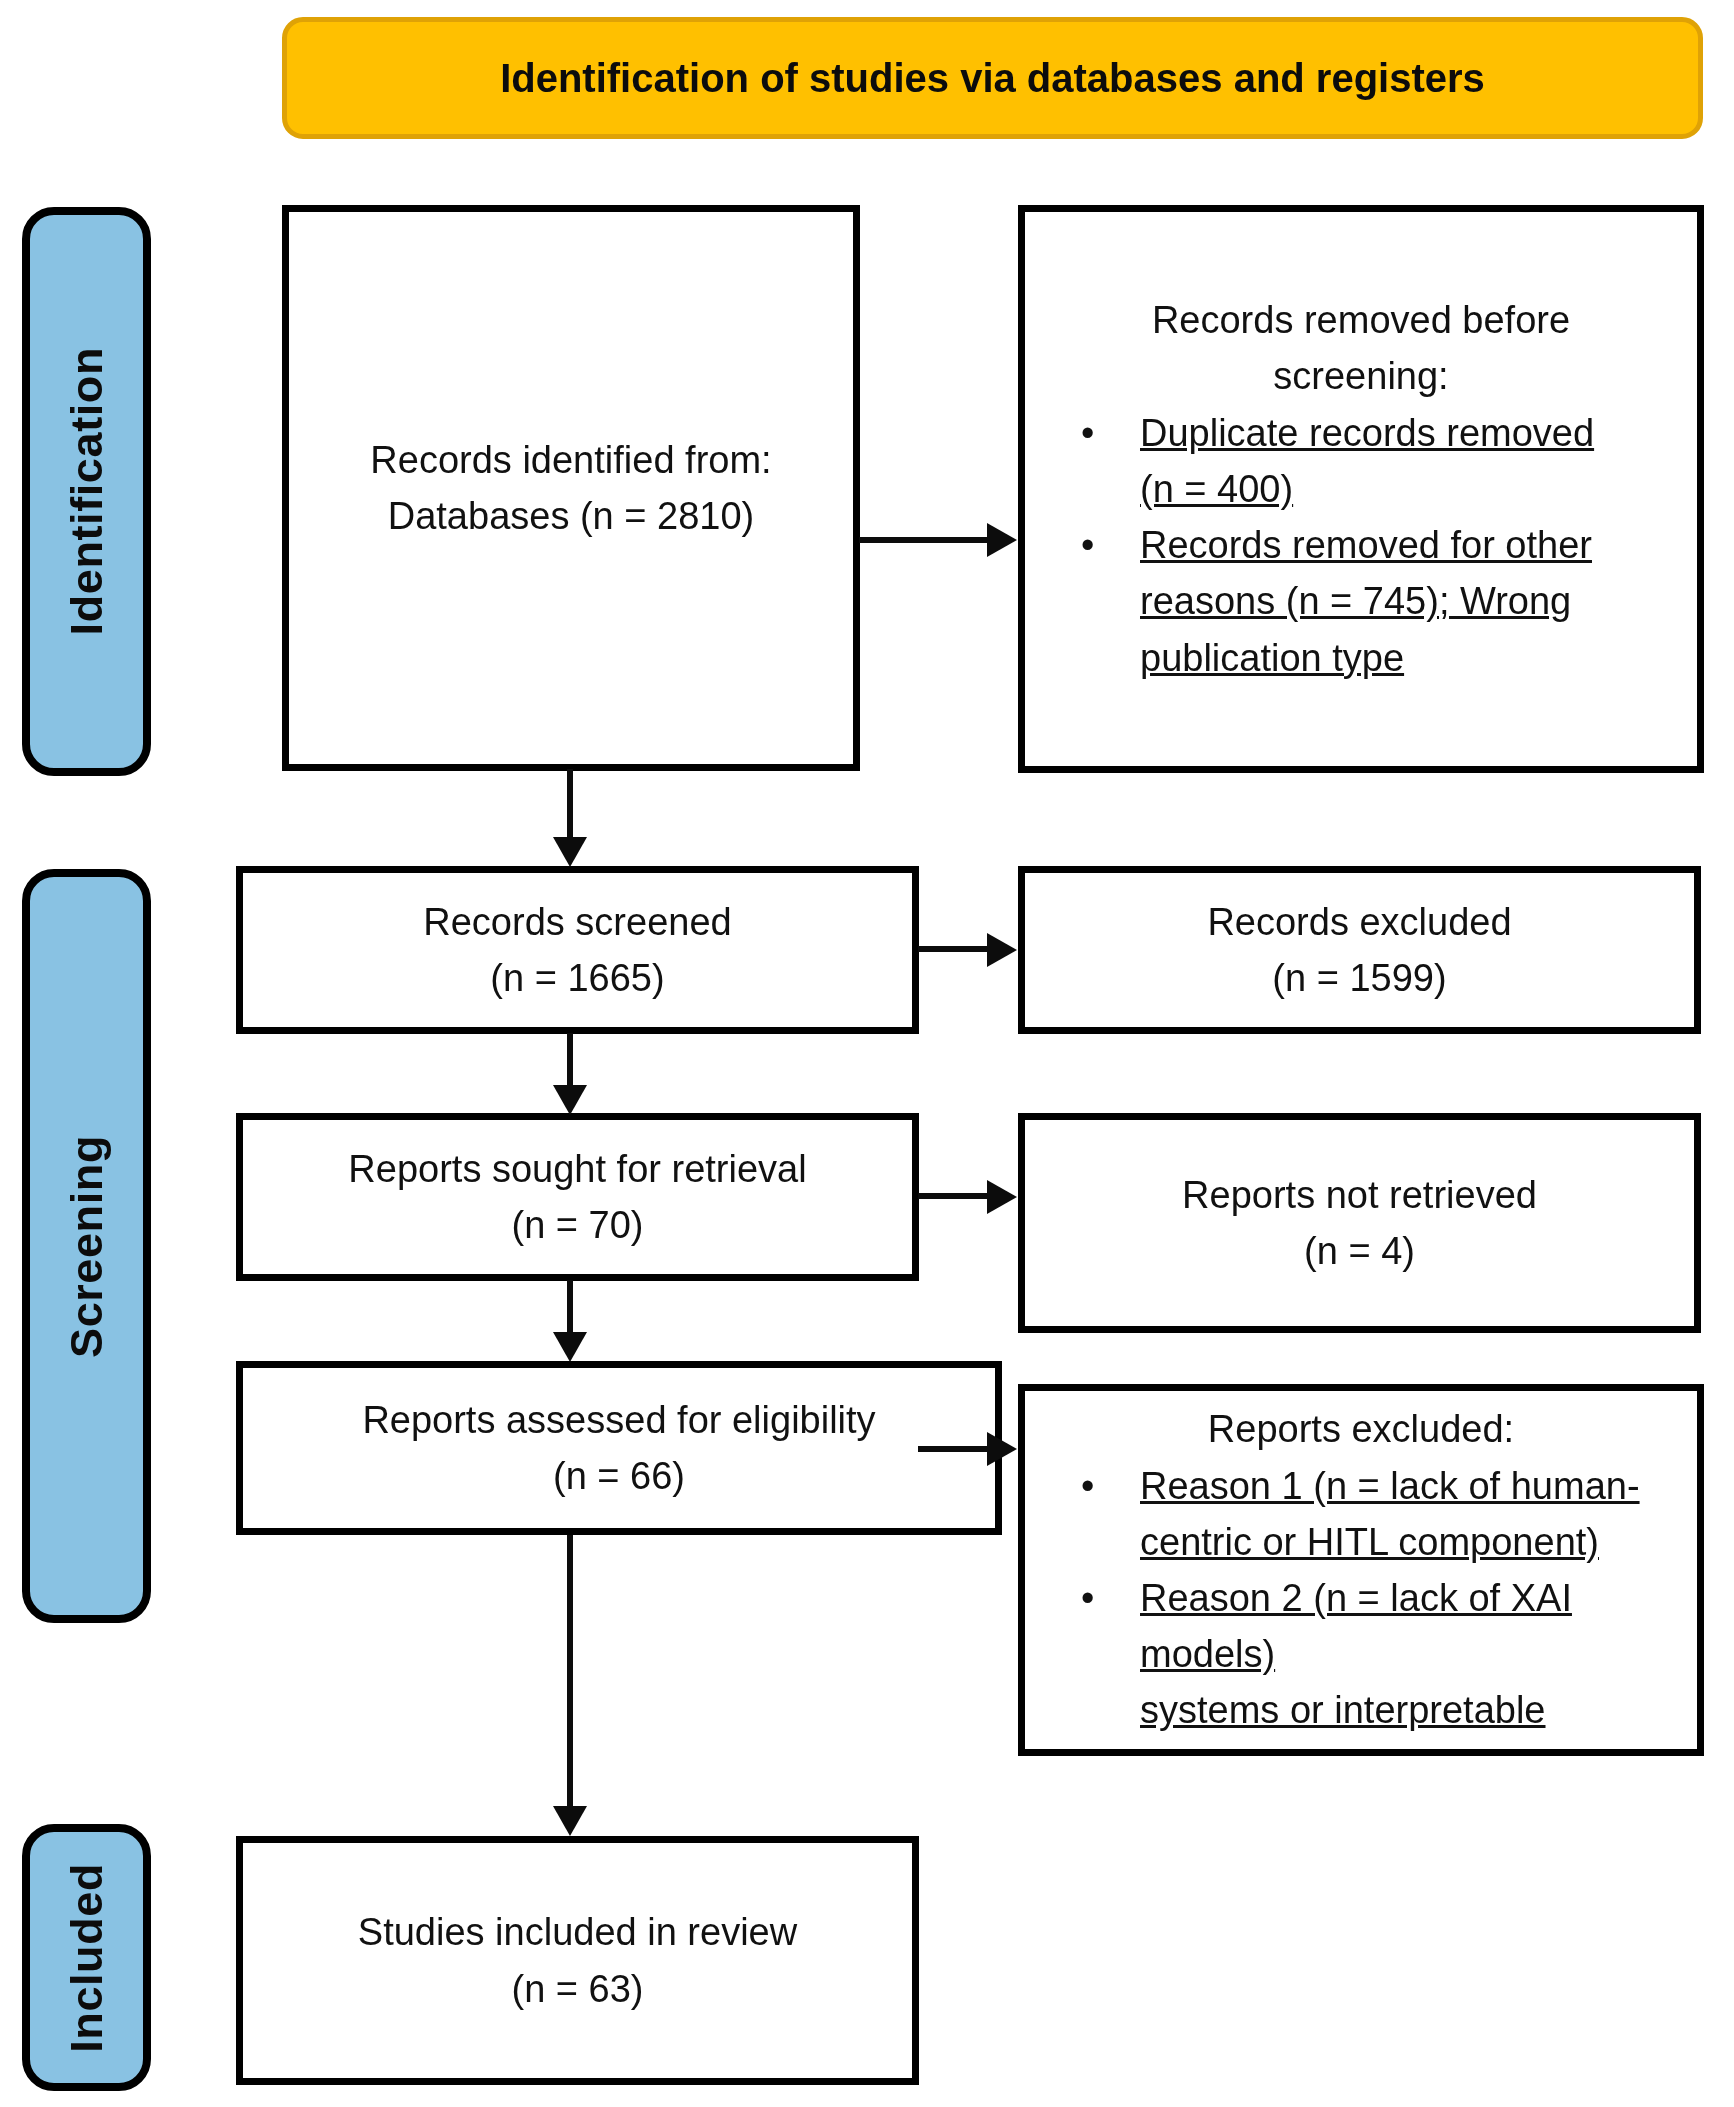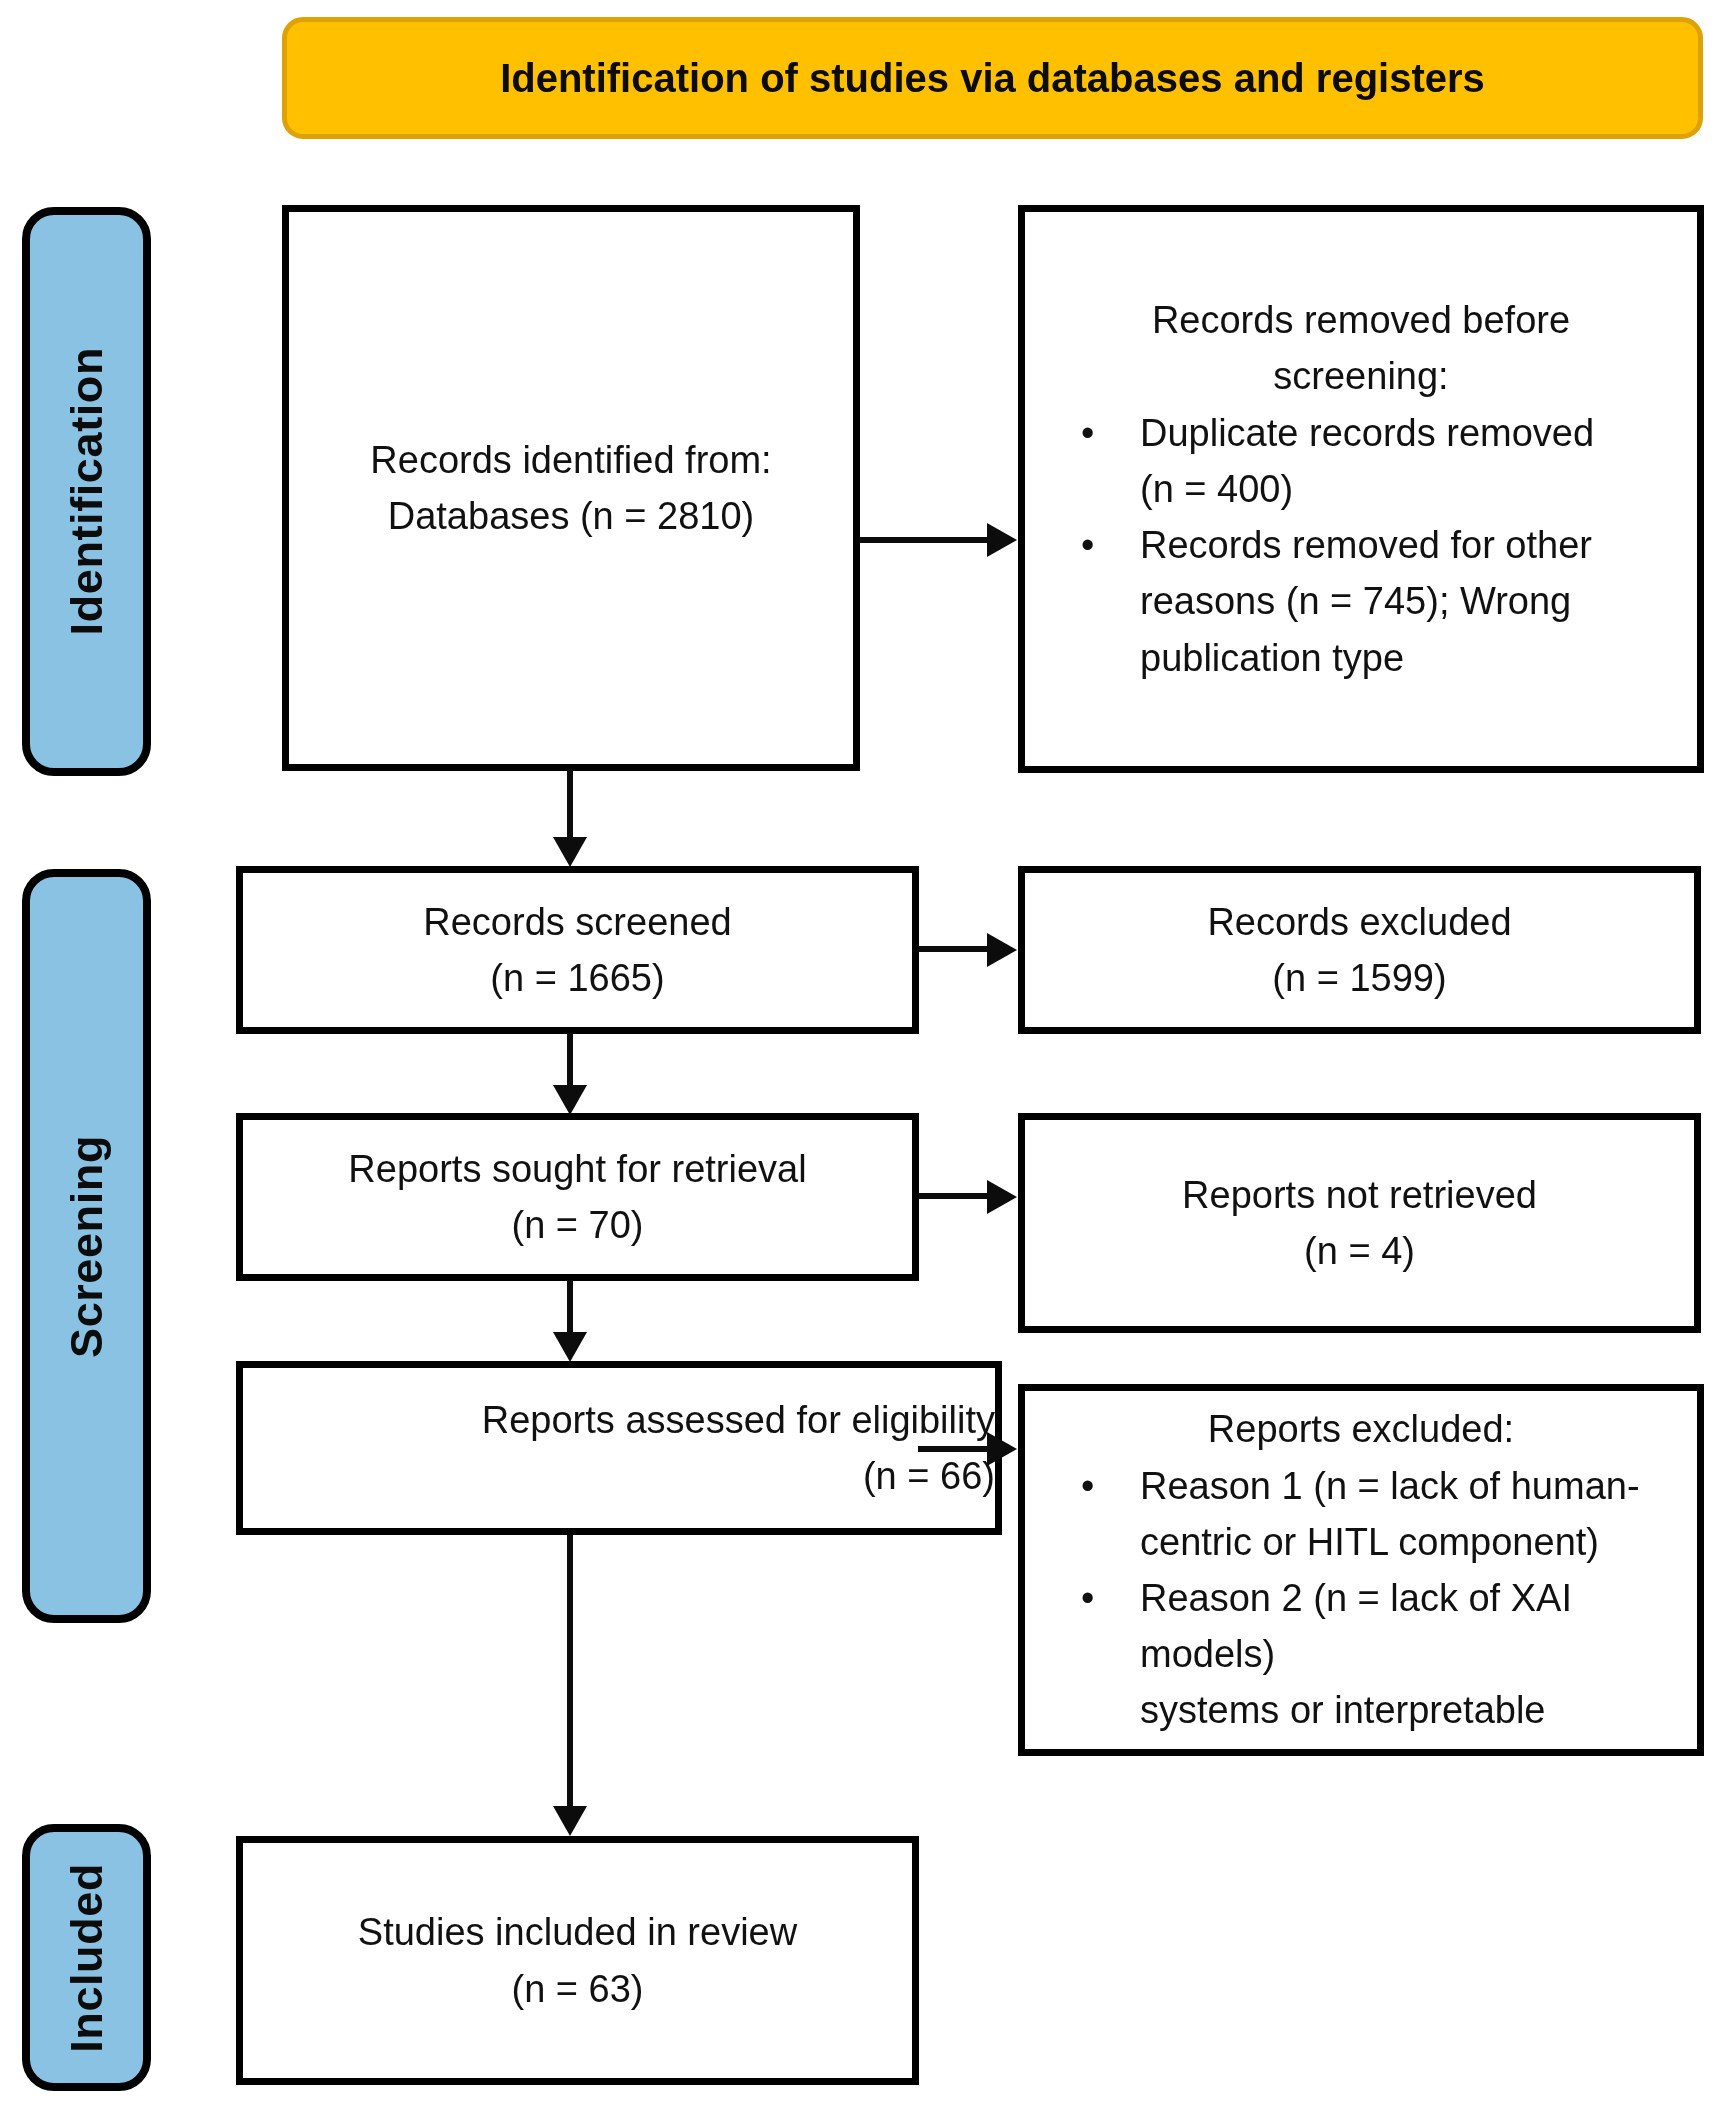--- a/index.html
+++ b/index.html
@@ -58,29 +58,29 @@
     text-align: center;
   }
   .line { white-space: nowrap; }
 
   #box-identified        { left: 282px;  top: 205px;  width: 578px;  height: 566px; }
   #box-removed           { left: 1018px; top: 205px;  width: 686px; height: 568px; }
   #box-screened          { left: 236px;  top: 866px; width: 683px; height: 168px; }
   #box-records-excluded  { left: 1018px; top: 866px; width: 683px; height: 168px; }
   #box-sought            { left: 236px;  top: 1113px; width: 683px; height: 168px; }
   #box-not-retrieved     { left: 1018px; top: 1113px; width: 683px; height: 220px; }
-  #box-assessed          { left: 236px;  top: 1361px; width: 766px; height: 174px; align-items: flex-end; }
+  #box-assessed          { left: 236px;  top: 1361px; width: 766px; height: 174px; }
   #box-reports-excluded  { left: 1018px; top: 1384px; width: 686px; height: 372px; }
   #box-included-studies  { left: 236px;  top: 1836px; width: 683px; height: 249px; }
 
   .heading-line { width: 100%; padding: 0 62px; text-align: center; white-space: nowrap; }
   .bullets { align-self: stretch; padding: 0 18.6px 0 56px; text-align: left; }
   .bullet { display: flex; align-items: flex-start; }
   .bullet .marker { flex: 0 0 59px; }
-  .bullet .text { flex: 1 1 auto; }
+  .bullet .text { flex: 1 1 auto; text-decoration: underline; }
   .bullet .text .line { white-space: nowrap; text-align: left; }
 
   
   .vline { position: absolute; width: 6.2px; background: #0c0c0c; }
   .hline { position: absolute; height: 6.2px; background: #0c0c0c; }
   .vhead {
     position: absolute; width: 0; height: 0;
     border-left: 17px solid transparent;
     border-right: 17px solid transparent;
     border-top: 30px solid #0c0c0c;

